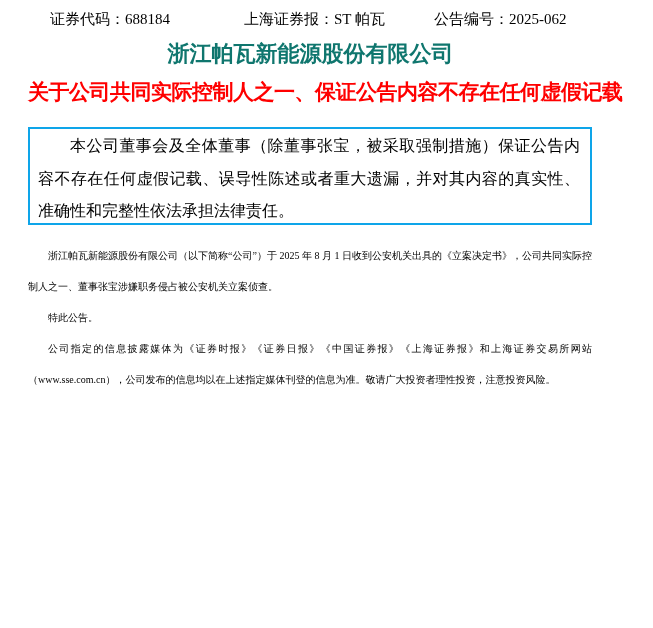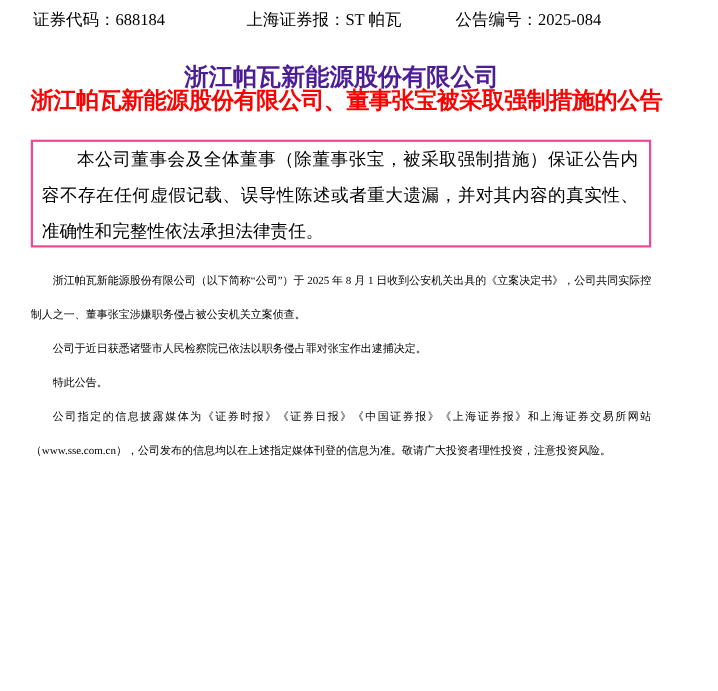--- a/index.html
+++ b/index.html
@@ -19,38 +19,37 @@
   .header-row {
     position: absolute;
     top: 9px;
     left: 30px;
     width: 563px;
     height: 20px;
     font-size: 15px;
     line-height: 20px;
     white-space: nowrap;
   }
-  .header-item { position: absolute; top: 0; }
+  .header-item { position: absolute; top: 0; margin-left: 20px; }
   .header-item.code   { left: 0; }
   .header-item.abbr   { left: 194px; }
   .header-item.number { left: 384px; }
 
   .title-company {
     position: absolute;
     top: 39px;
     left: 28px;
     width: 565px;
     text-align: center;
     font-family: "Liberation Sans", "DejaVu Sans", sans-serif;
     font-weight: bold;
     font-size: 22px;
     line-height: 30px;
-    color: #4c1d95;
+    color: #0f766e;
     white-space: nowrap;
-    margin-top: 16px;
   }
   .title-subject {
     position: absolute;
     top: 77px;
     left: 28px;
     width: 565px;
     text-align: center;
     font-family: "Liberation Sans", "DejaVu Sans", sans-serif;
     font-weight: bold;
     font-size: 21px;
@@ -59,21 +58,21 @@
     color: #ff0000;
     white-space: nowrap;
   }
   .disclaimer-box {
     position: absolute;
     top: 127px;
     left: 28px;
     width: 564px;
     height: 98px;
     box-sizing: border-box;
-    border: 2px solid #ec4899;
+    border: 2px solid #0ea5e9;
     padding: 1px 10px 0 8px;
   }
   .disclaimer-box p {
     margin: 0;
     font-size: 16px;
     line-height: 32.5px;
     text-align: justify;
     text-indent: 2em;
   }
   .body-text {
@@ -91,31 +90,30 @@
   }
 </style>
 </head>
 <body>
 
 <div class="page">
 
   <div class="header-row">
     <span class="header-item code">证券代码：688184</span>
     <span class="header-item abbr">上海证券报：ST 帕瓦</span>
-    <span class="header-item number">公告编号：2025-084</span>
+    <span class="header-item number">公告编号：2025-062</span>
   </div>
 
   <div class="title-company">浙江帕瓦新能源股份有限公司</div>
 
-  <div class="title-subject">浙江帕瓦新能源股份有限公司、董事张宝被采取强制措施的公告</div>
+  <div class="title-subject">关于公司共同实际控制人之一、保证公告内容不存在任何虚假记载</div>
 
   <div class="disclaimer-box">
     <p>本公司董事会及全体董事（除董事张宝，被采取强制措施）保证公告内容不存在任何虚假记载、误导性陈述或者重大遗漏，并对其内容的真实性、准确性和完整性依法承担法律责任。</p>
   </div>
 
   <div class="body-text">
     <p>浙江帕瓦新能源股份有限公司（以下简称“公司”）于 2025 年 8 月 1 日收到公安机关出具的《立案决定书》，公司共同实际控制人之一、董事张宝涉嫌职务侵占被公安机关立案侦查。</p>
-    <p>公司于近日获悉诸暨市人民检察院已依法以职务侵占罪对张宝作出逮捕决定。</p>
     <p>特此公告。</p>
     <p>公司指定的信息披露媒体为《证券时报》《证券日报》《中国证券报》《上海证券报》和上海证券交易所网站（www.sse.com.cn），公司发布的信息均以在上述指定媒体刊登的信息为准。敬请广大投资者理性投资，注意投资风险。</p>
   </div>
 
 </div>
 
 </body></html>

